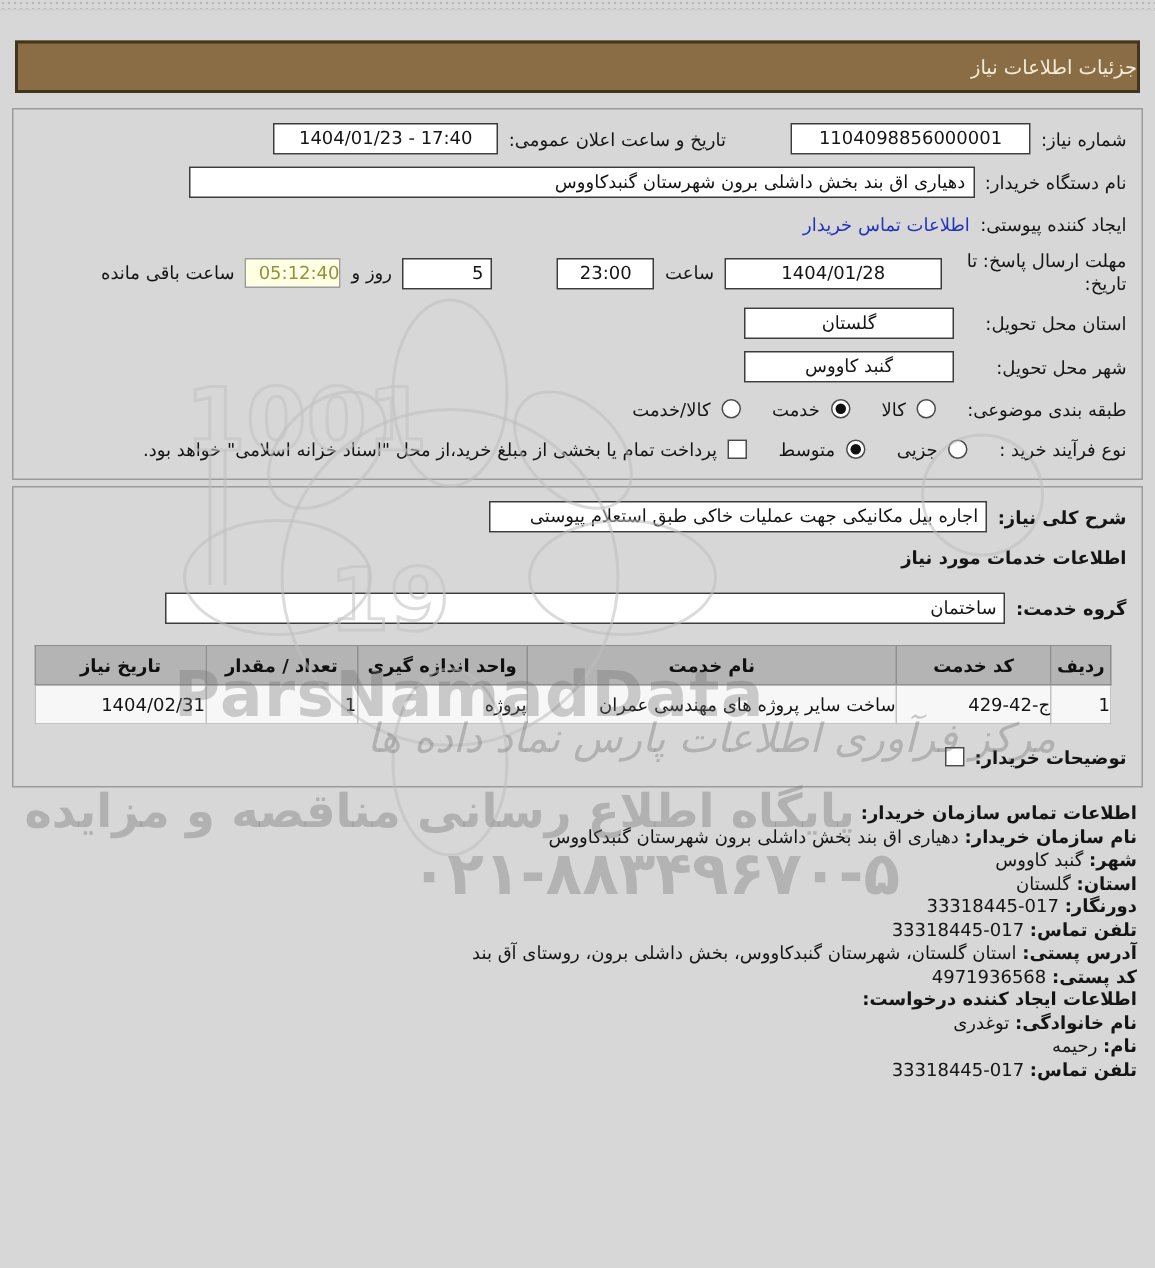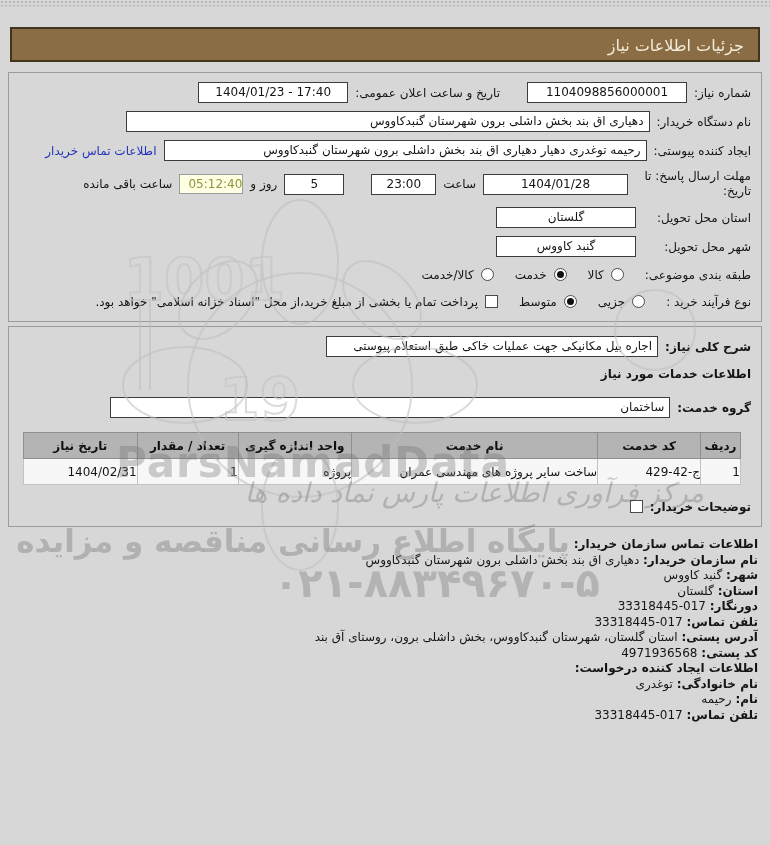--- a/index.html
+++ b/index.html
@@ -19,22 +19,21 @@
     background-size:4px 4px;
     border-bottom:1px solid #cfcfcf;
   }
   .title-bar{
     margin:20px 10px 10px 10px;
     height:35px;
     line-height:33px;
     background:#8a6d44;
     border:2px solid #42351d;
     color:#f4ecd9;
-    padding-right:14px;
-    font-size:16px;
+    font-size:13px;
   }
   .panel{
     margin:0 8px;
     border:1px solid #9b9b9b;
     background:#d7d7d7;
     padding:5px 0 6px 0;
   }
   .panel + .panel{ margin-top:4px; }
   .row{
     display:flex;
@@ -56,21 +55,21 @@
     padding:0 5px;
     overflow:hidden;
     white-space:nowrap;
   }
   .center{ text-align:center; }
   .right{ text-align:right; }
   .w150{ width:150px; } .w160{ width:160px; } .w145{ width:145px; }
   .w65{ width:65px;text-align:center; }  .w60{ width:60px; }  .w140{ width:140px; }
   .grow{ flex:1 1 auto; }
   .w330{ width:332px; } .w560{ width:560px; } .w480{ width:483px; }
-  .gap20{ margin-right:20px; }
+  .gap20{ margin-right:36px;text-align:right; }
   .link{ color:#2233bb; cursor:pointer; white-space:nowrap; }
   .countdown{
     display:inline-block; width:64px; height:20px; line-height:18px;
     background:#ffffe3; border:1px solid #9d9d9d; color:#93933f;
     text-align:right;
   }
   .radio{
     display:inline-block; width:13px; height:13px; border:1px solid #4a4a4a;
     border-radius:50%; background:#fff; position:relative; flex:0 0 auto;
   }
@@ -154,21 +153,20 @@
   </div>
 
   <div class="row">
     <span class="lbl">نام دستگاه خریدار:</span>
     <span class="field grow right">دهیاری اق بند بخش داشلی برون شهرستان گنبدکاووس</span>
     <span style="width:100px"></span>
   </div>
 
   <div class="row">
     <span class="lbl">ایجاد کننده پیوستی:</span>
-    <span class="field w480 right">رحیمه توغدری دهیار دهیاری اق بند بخش داشلی برون شهرستان گنبدکاووس</span>
     <span class="link">اطلاعات تماس خریدار</span>
   </div>
 
   <div class="row">
     <span class="lbl two-line">مهلت ارسال پاسخ: تا تاریخ:</span>
     <span class="field w145 center" dir="ltr">1404/01/28</span>
     <span class="lbl">ساعت</span>
     <span class="field w65 center" dir="ltr">23:00</span>
     <span class="field w60 center gap20">5</span>
     <span class="lbl">روز و</span>

